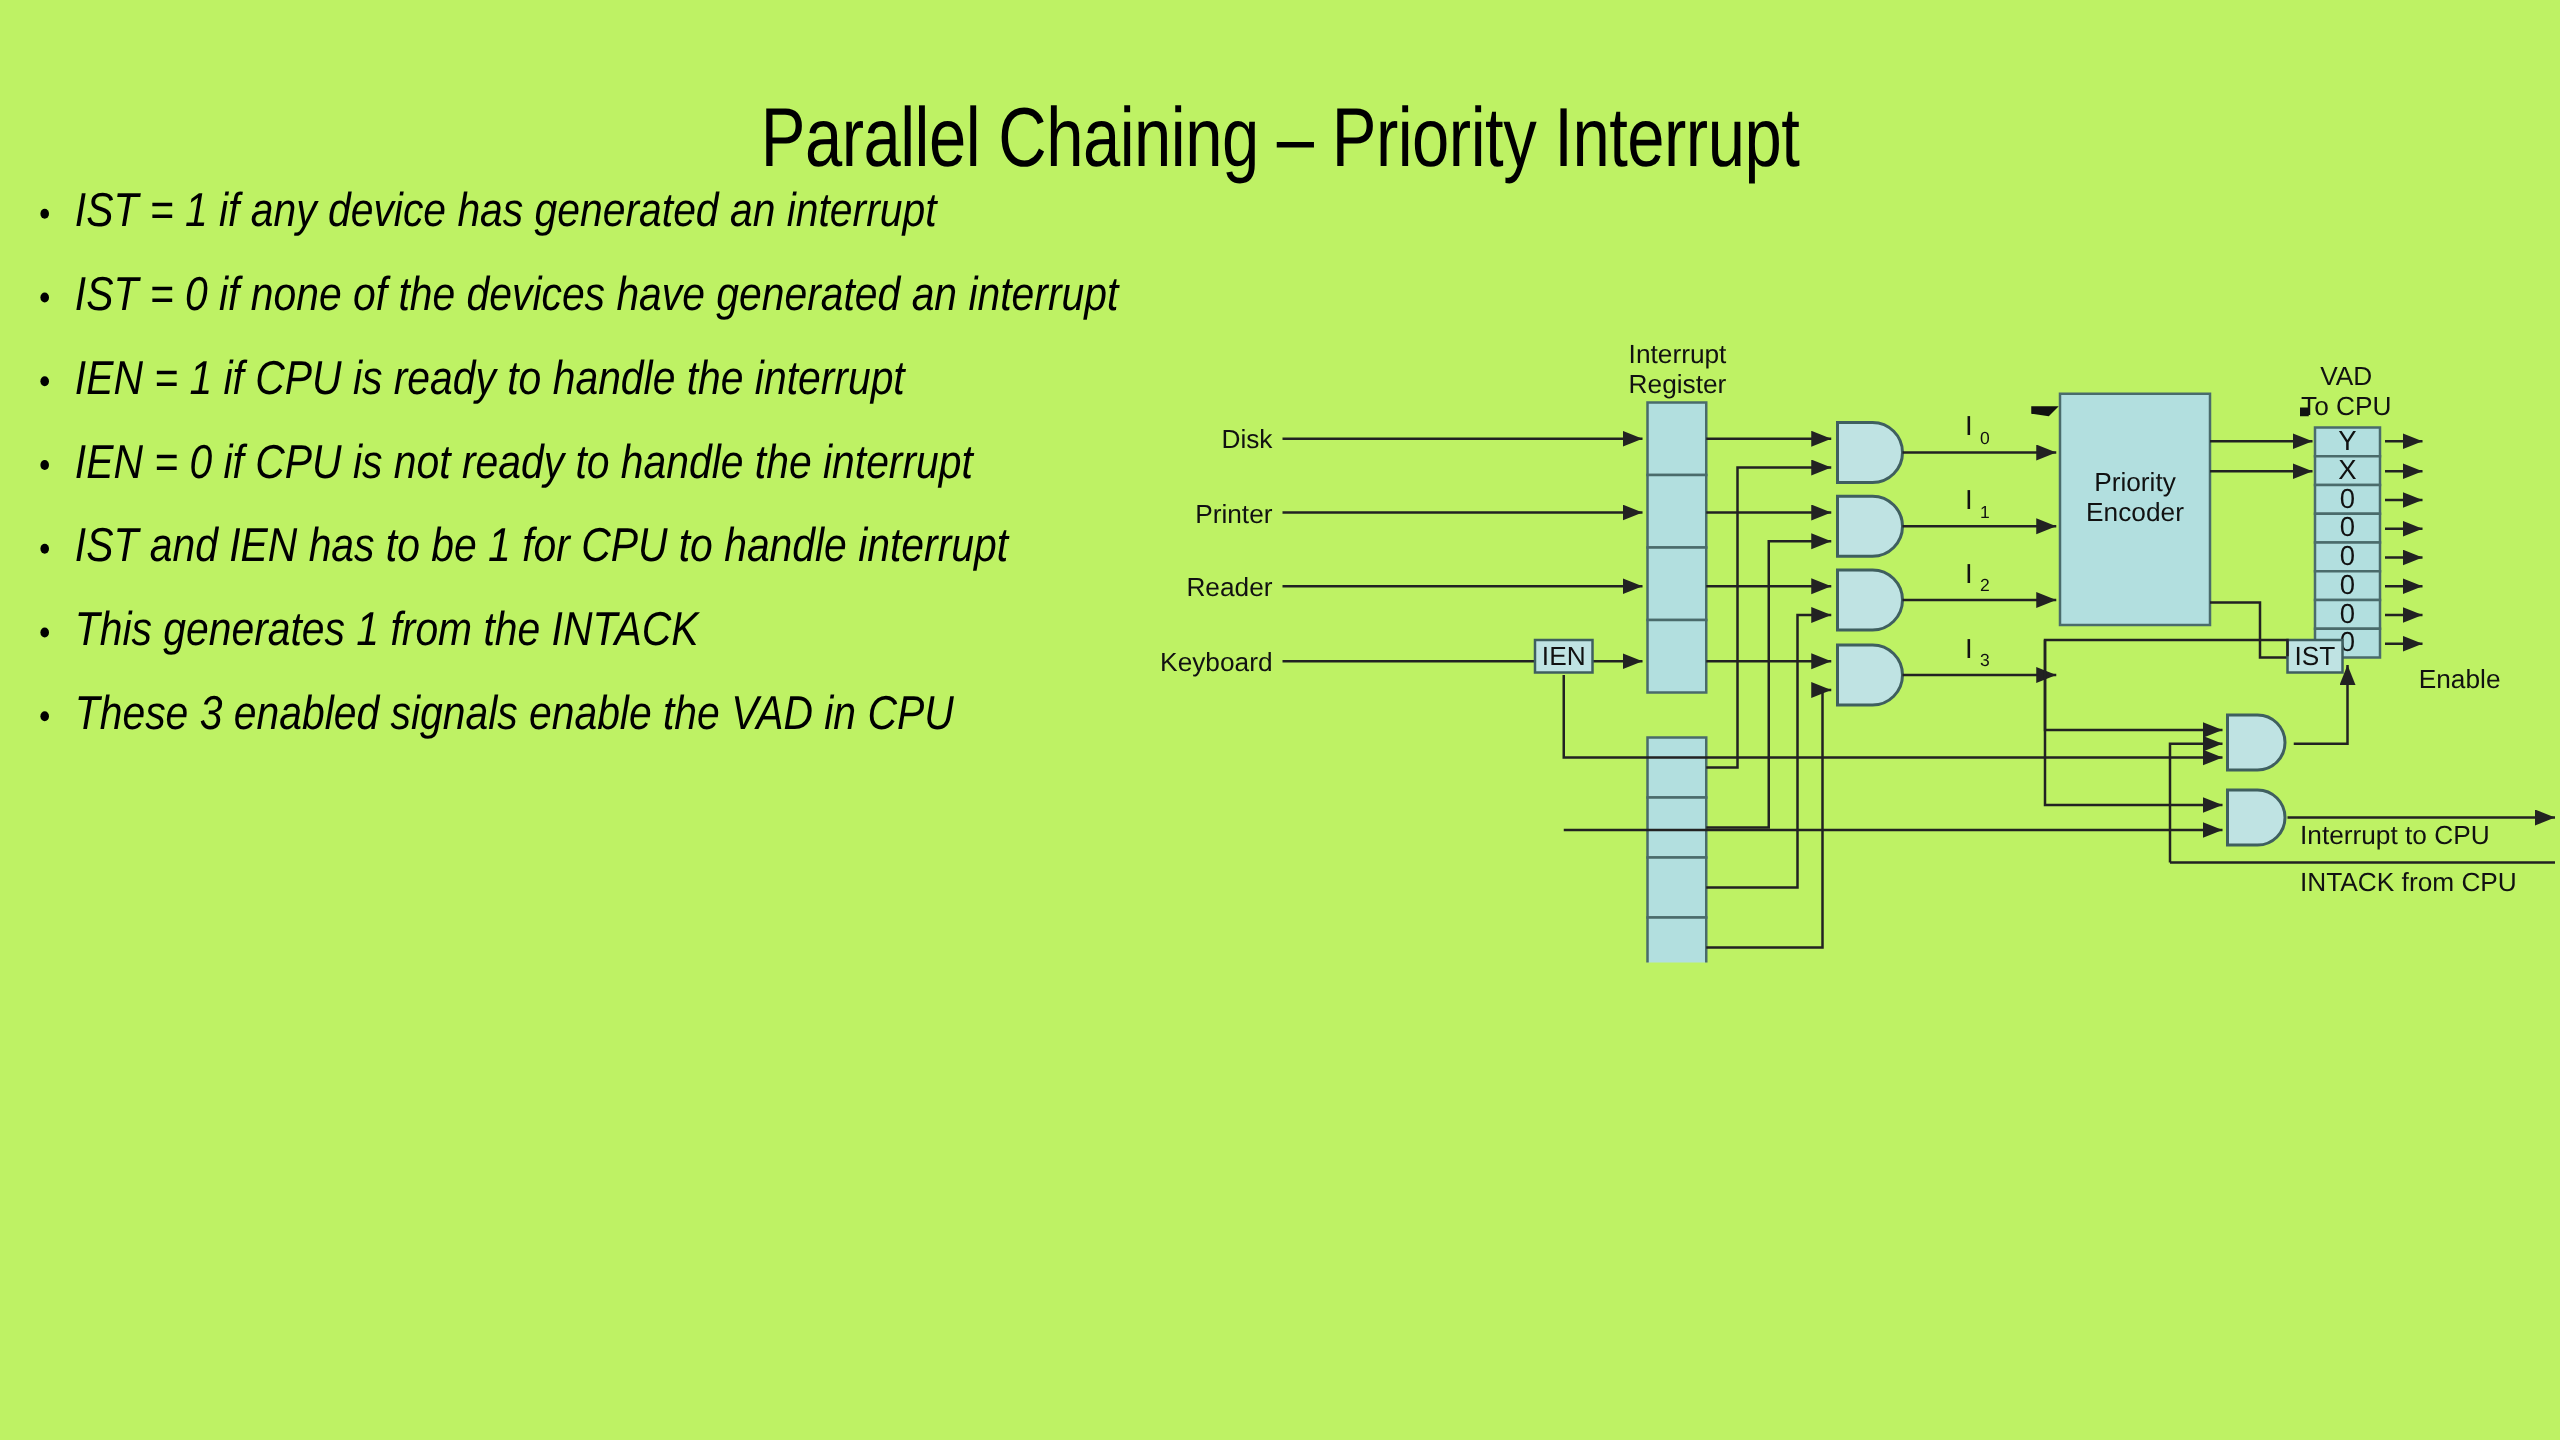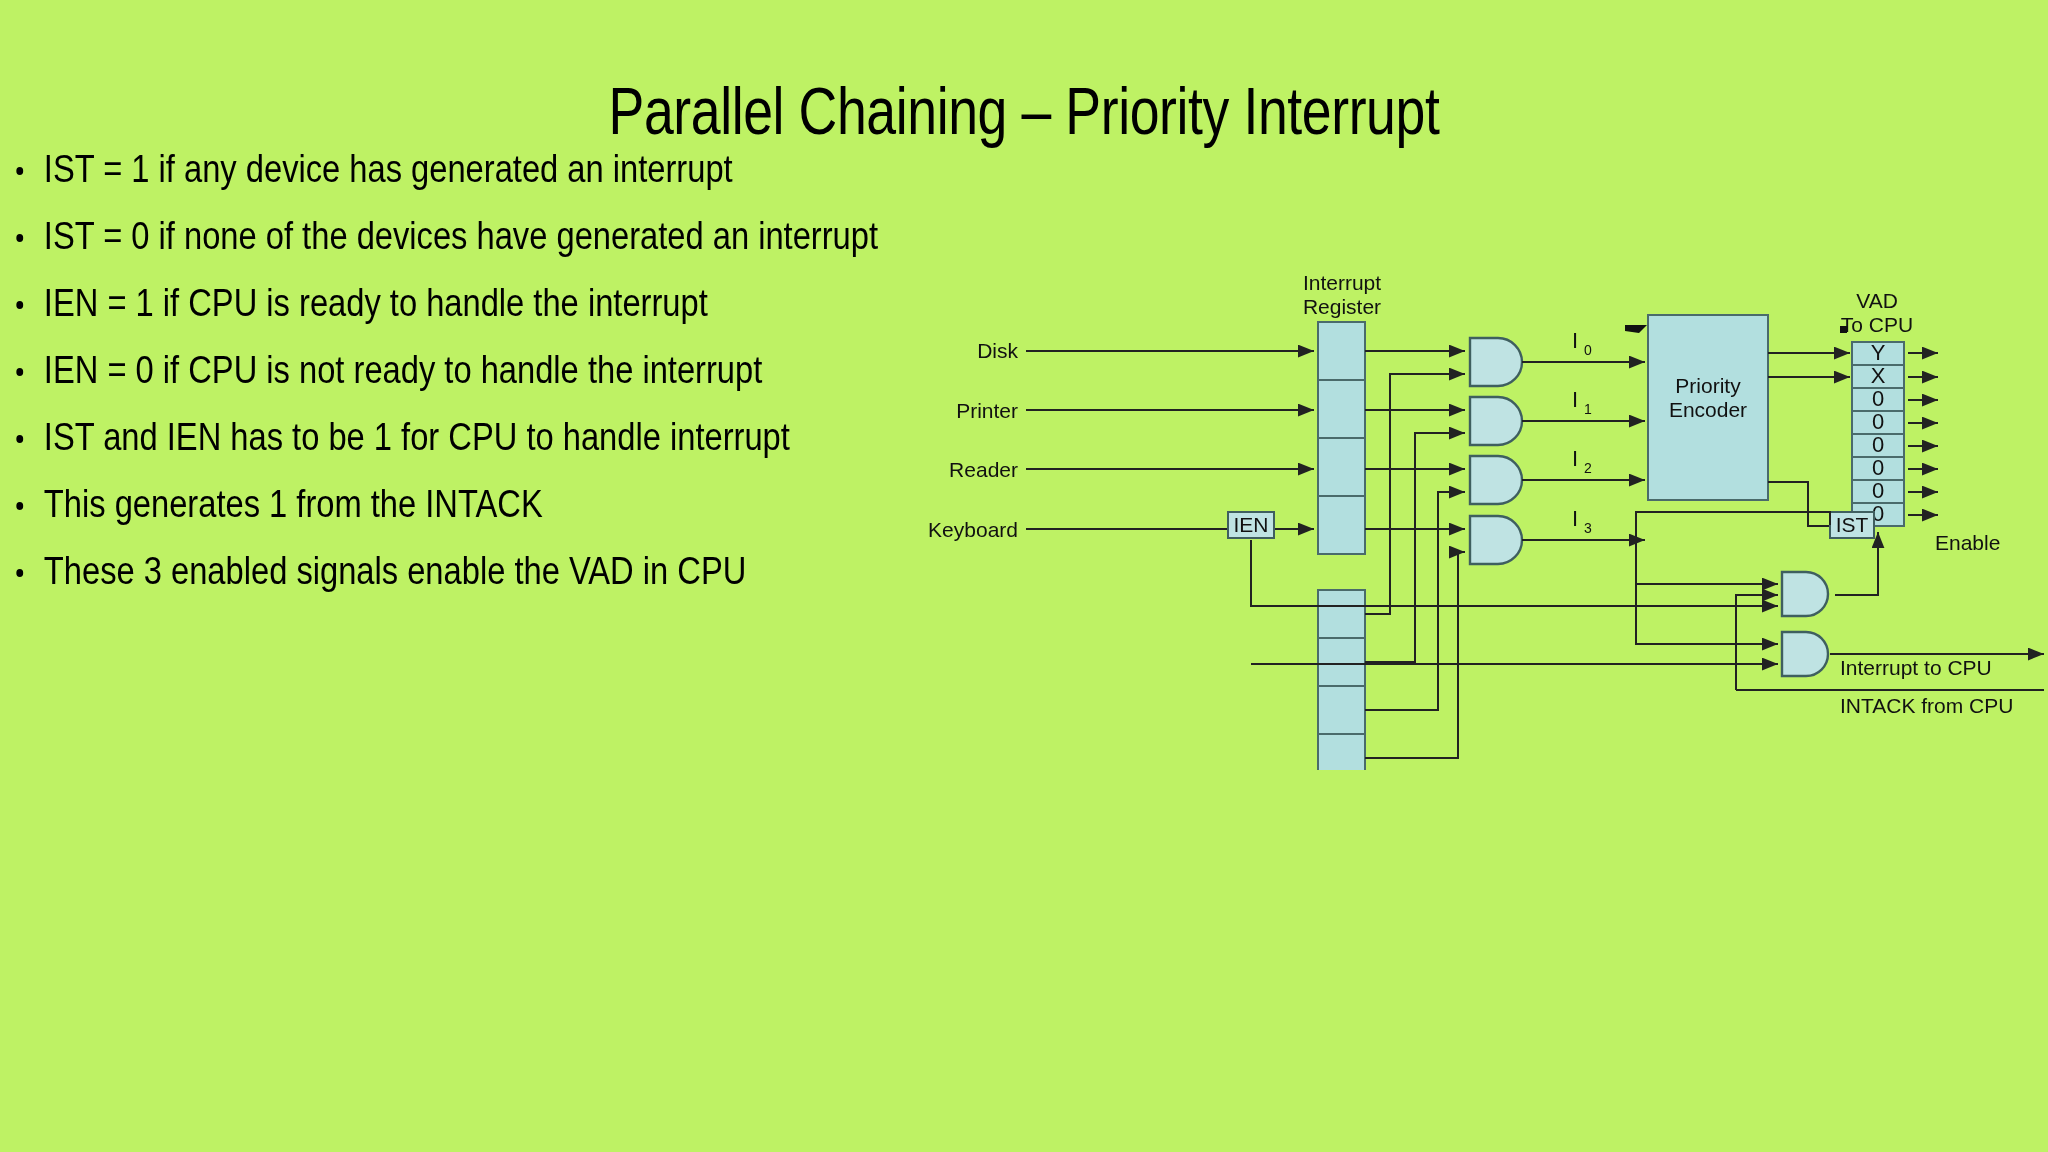--- a/index.html
+++ b/index.html
@@ -16,22 +16,22 @@
     text-align:center;
     font-family:"Liberation Sans",sans-serif;
     font-size:67px;font-weight:400;color:#000;
     letter-spacing:-0.5px;
     transform:scaleX(0.80);transform-origin:50% 50%;
     white-space:nowrap;
   }
 
   
   .bullets{
-    position:absolute;left:6px;top:148px;width:1180px;
-    list-style:none;margin:0;padding:0;
+    position:absolute;left:22px;top:148px;width:1180px;
+    list-style:none;margin:0;padding:0;font-style:italic;
   }
   .bullets li{
     position:relative;
     padding-left:44px;
     margin:0 0 25px 0;
     font-size:38px;line-height:42px;color:#000;
     font-family:"Liberation Sans",sans-serif;
     transform:scaleX(0.86);transform-origin:0 50%;
     white-space:nowrap;
   }

